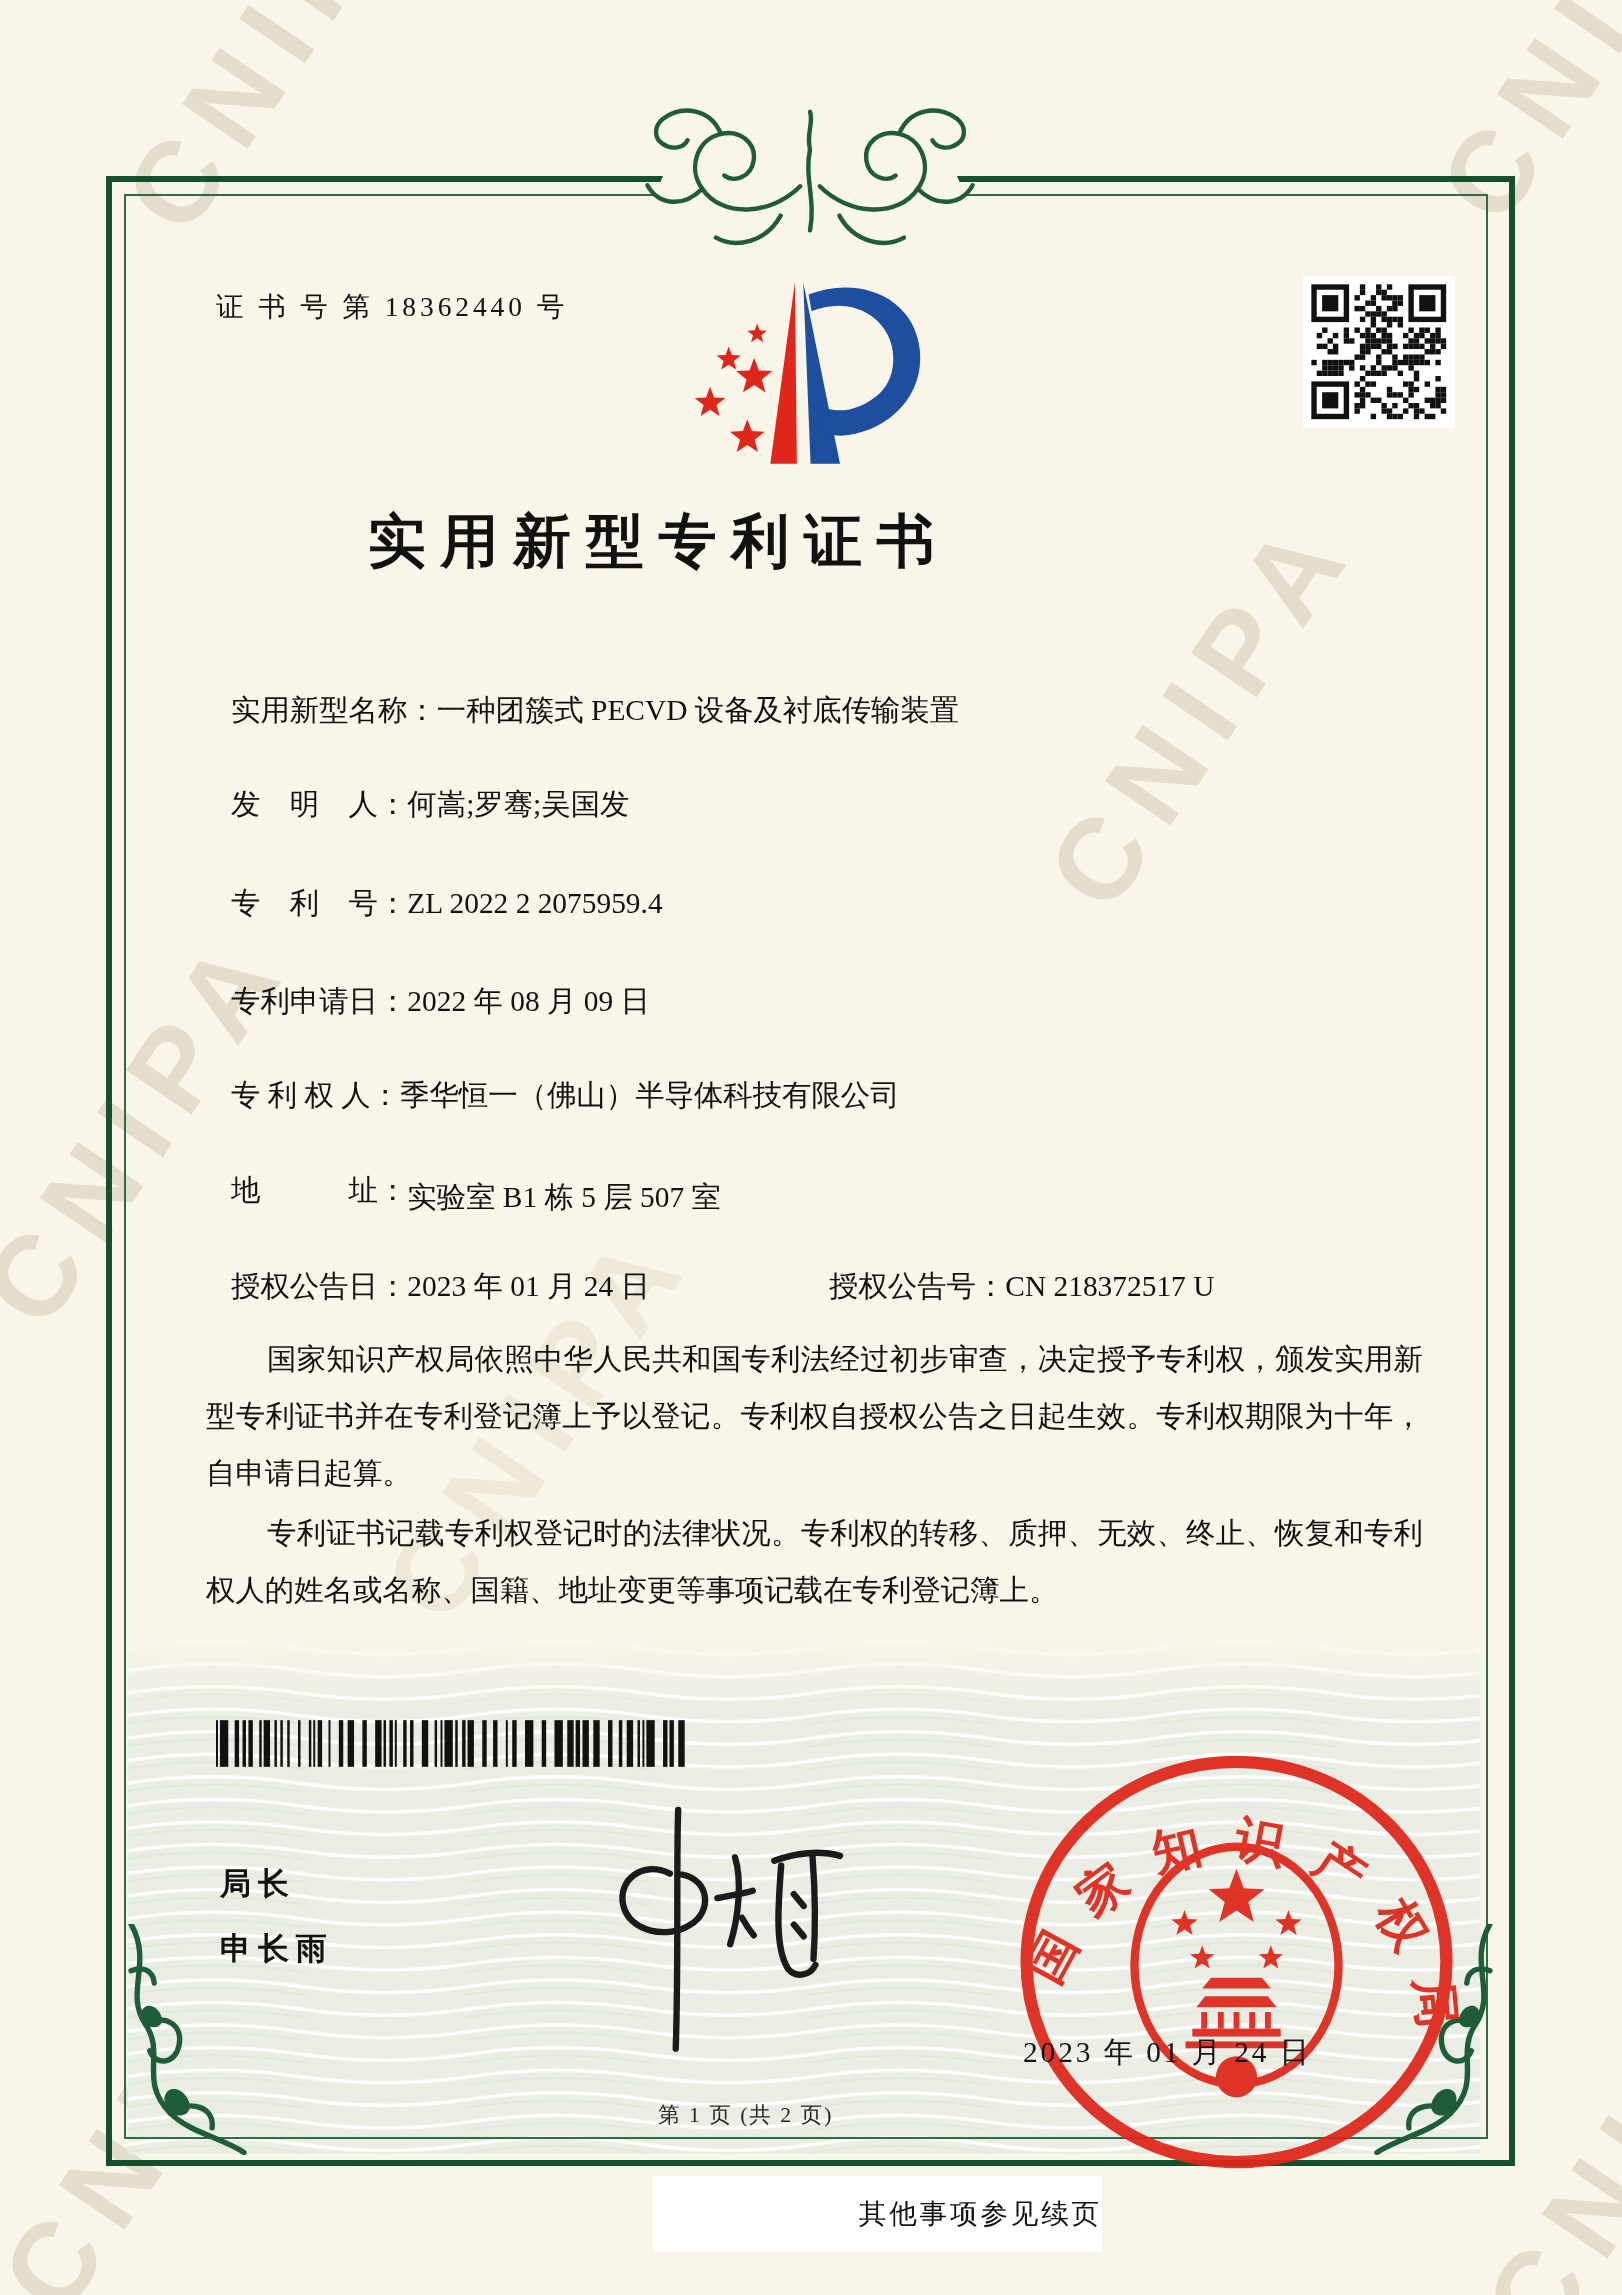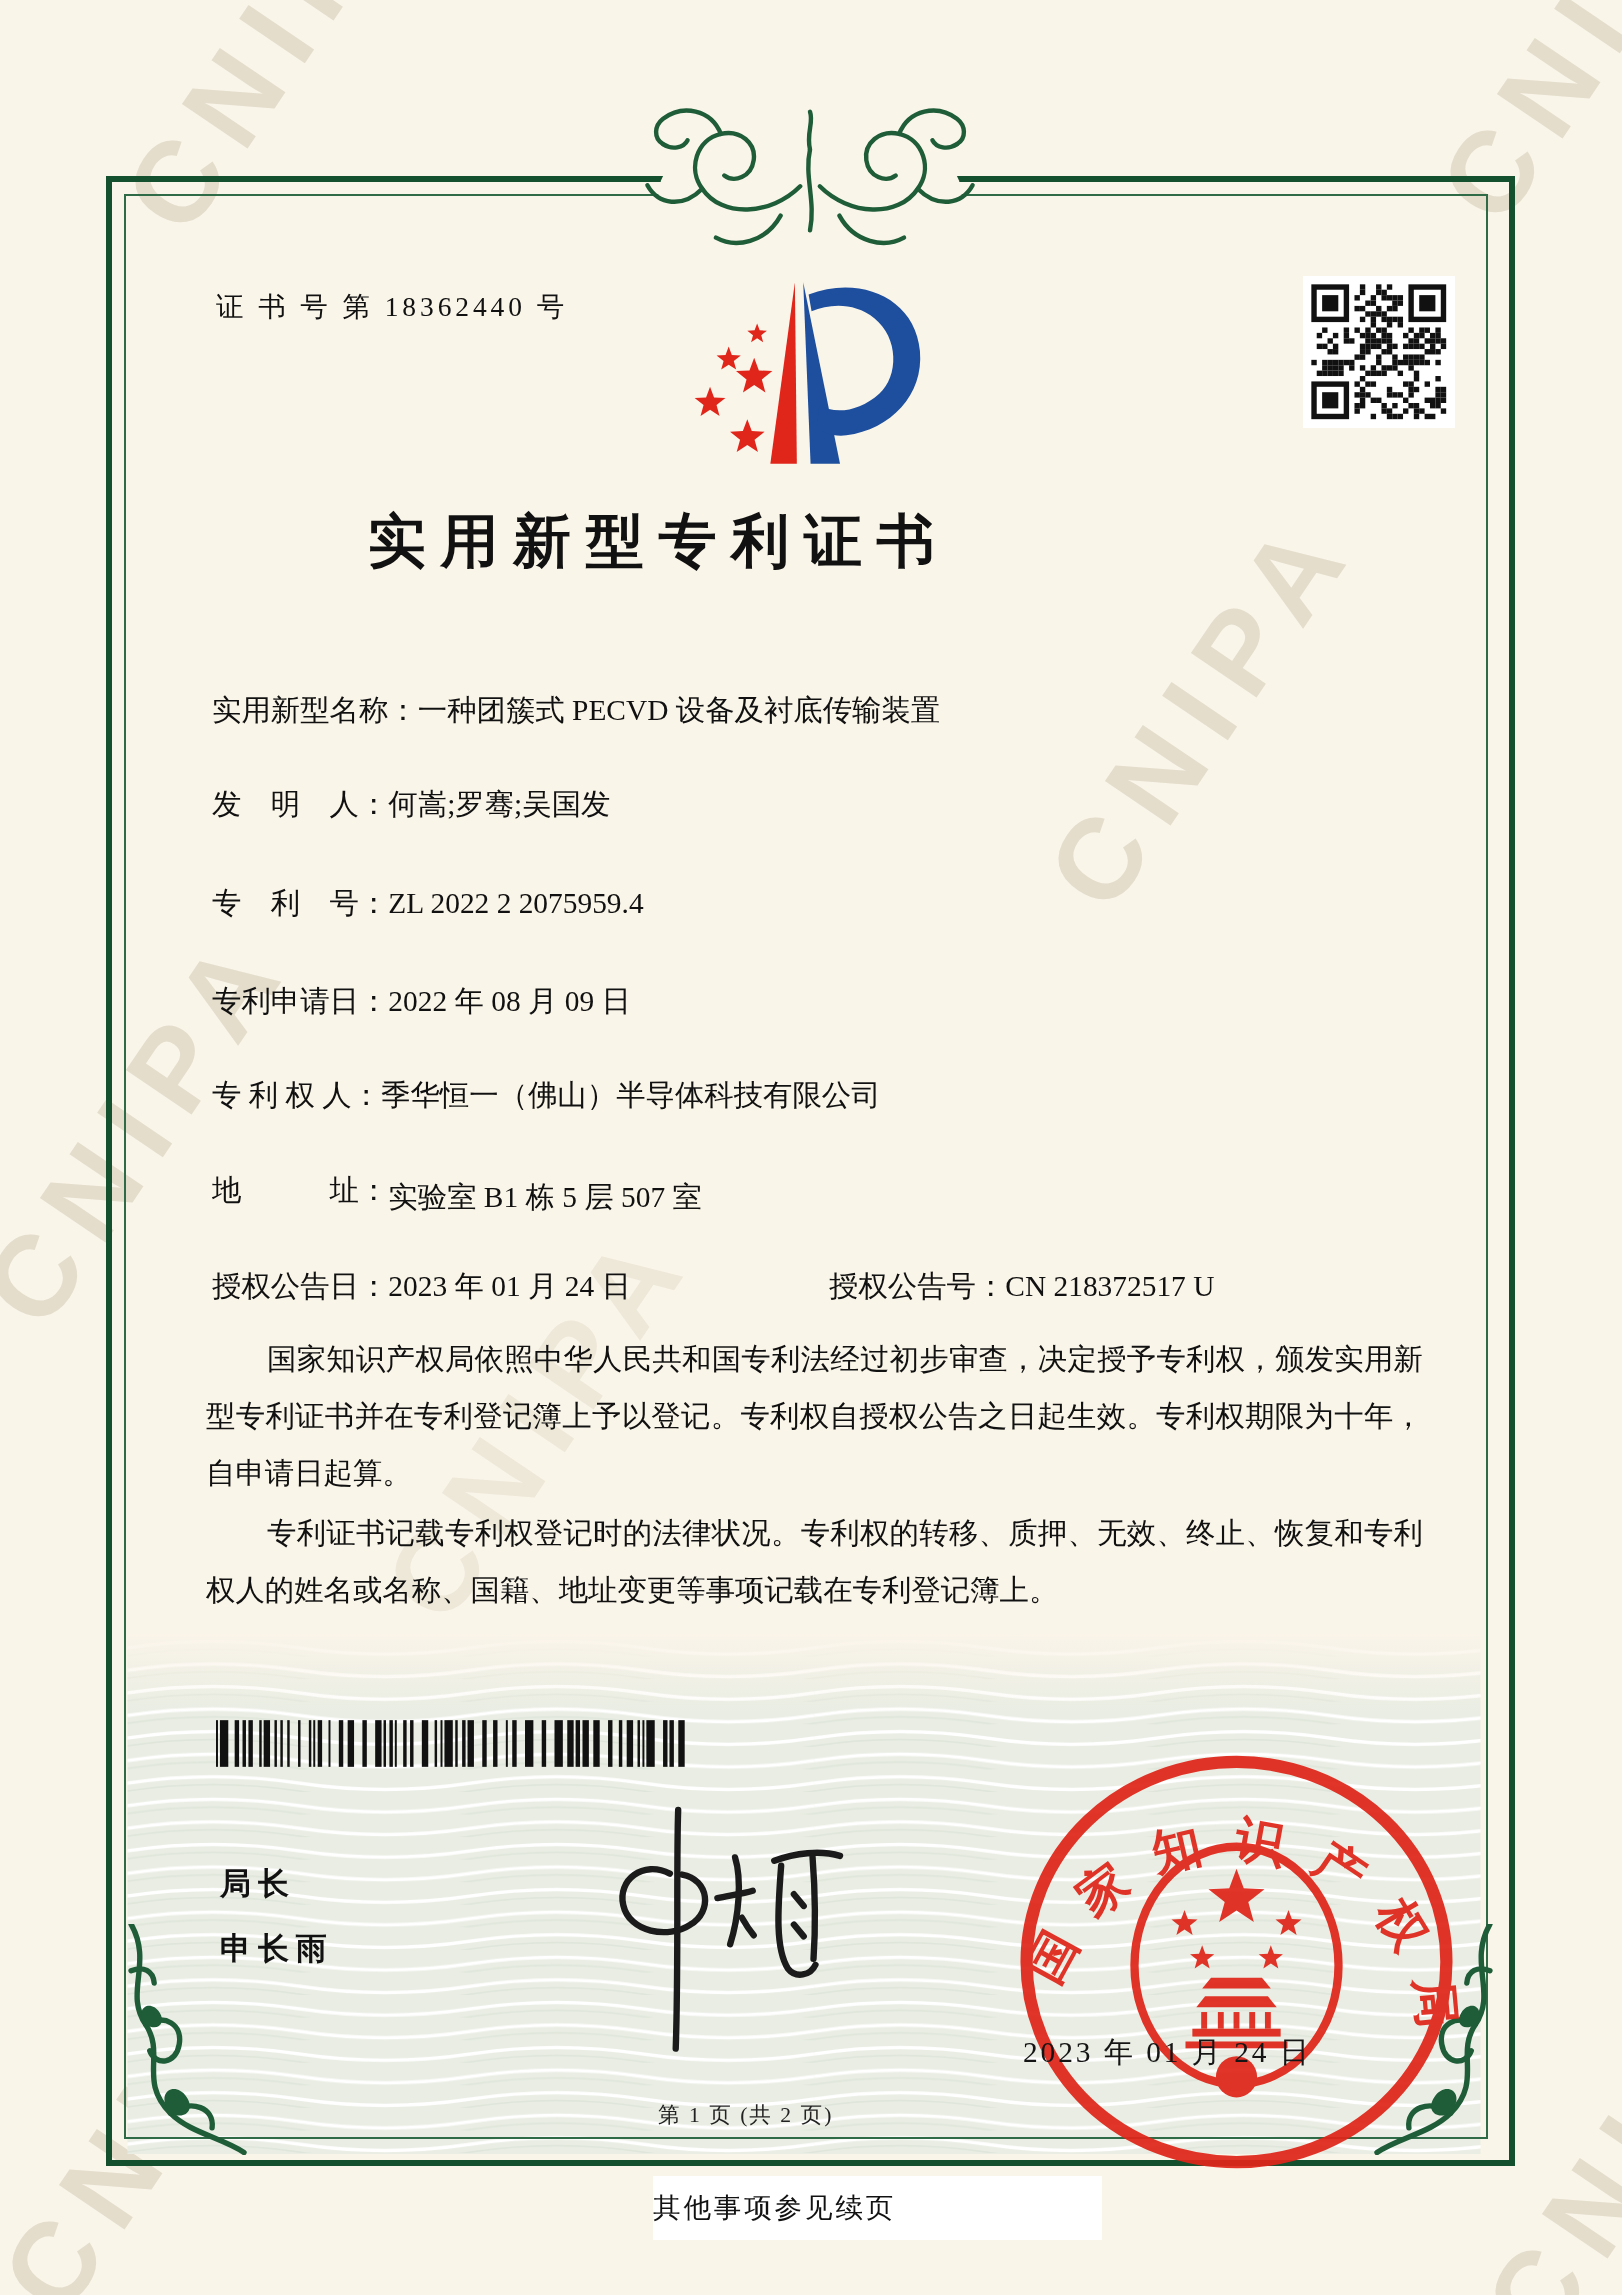--- a/index.html
+++ b/index.html
@@ -9,33 +9,33 @@
   .wm{position:absolute;font-family:"Liberation Sans","DejaVu Sans",sans-serif;font-weight:bold;
       font-size:115px;letter-spacing:19.6px;color:rgba(206,197,176,0.50);transform:rotate(-56deg);
       white-space:nowrap;pointer-events:none;}
   .frame-outer{position:absolute;left:106px;top:176px;width:1397px;height:1978px;
       border:6.9px solid #15502e;}
   .frame-inner{position:absolute;left:124px;top:194px;width:1360px;height:1941px;
       border:2.9px solid #2e6b46;}
   .cert-no{position:absolute;left:216px;top:289px;font-size:27.5px;letter-spacing:3.9px;white-space:nowrap;}
   .title{position:absolute;left:0;top:503px;width:1317px;text-align:center;font-size:58px;
       font-weight:bold;letter-spacing:14.7px;white-space:nowrap;}
-  .row{position:absolute;left:212px;font-size:29.4px;white-space:nowrap;}
+  .row{position:absolute;left:231px;font-size:29.4px;white-space:nowrap;}
   .addr-val{display:inline-block;vertical-align:top;white-space:nowrap;}
   .paras{position:absolute;left:206px;top:1331px;width:1217px;font-size:29.4px;line-height:57px;
       text-align:justify;}
   .paras p{margin:0;text-indent:61px;}
   .paras p+p{margin-top:3px;}
   .director{position:absolute;left:220px;font-family:Liberation Sans, sans-serif;
       font-weight:bold;font-size:31px;letter-spacing:6.9px;white-space:nowrap;}
   .seal-date{position:absolute;left:1023px;top:2033px;width:442px;font-size:29.4px;letter-spacing:2.9px;
       color:#151515;white-space:nowrap;}
   .page-num{position:absolute;left:658px;top:2100px;font-size:21.6px;letter-spacing:2px;color:#222;}
-  .note-box{position:absolute;left:653px;top:2176px;width:449px;height:64px;background:#ffffff;
-      display:flex;align-items:center;justify-content:flex-start;}
+  .note-box{position:absolute;left:653px;top:2176px;width:449px;height:76px;background:#ffffff;
+      display:flex;align-items:center;justify-content:flex-end;}
   .note-box span{font-size:27.5px;letter-spacing:2.9px;}
   .wave-fade{position:absolute;left:127px;top:1634px;width:1354px;height:79px;
       background:linear-gradient(#faf4e9,rgba(250,244,233,0));}
 </style>
 </head>
 <body>
 
 <div id="page">
 
   <span class="wm" style="left:54px;top:-34px">CNIPA</span>

